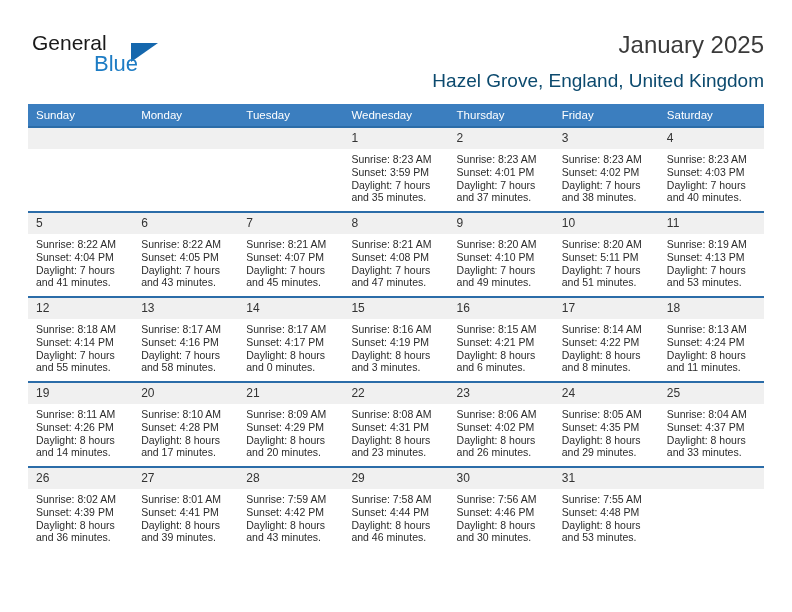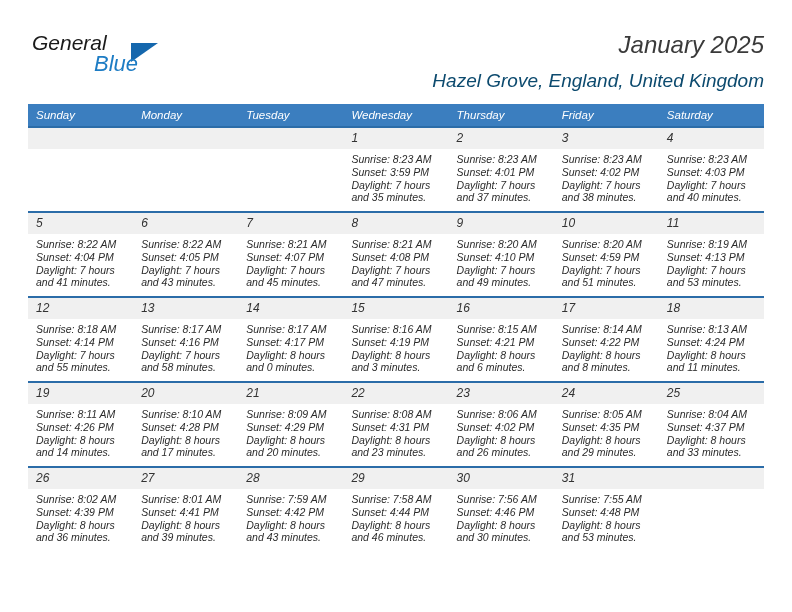--- a/index.html
+++ b/index.html
@@ -12,21 +12,20 @@
     background: #ffffff;
     font-family: "Liberation Sans", sans-serif;
     overflow: hidden;
   }
 
   .page {
     position: relative;
     width: 792px;
     height: 612px;
     box-sizing: border-box;
-    font-style: italic;
   }
 
   
   .header {
     position: absolute;
     left: 28px;
     top: 28px;
     width: 736px;
     height: 72px;
   }
@@ -274,21 +273,21 @@
               <div>Sunrise: 8:20 AM</div>
               <div>Sunset: 4:10 PM</div>
               <div>Daylight: 7 hours</div>
               <div>and 49 minutes.</div>
             </div>
           </td>
           <td>
             <div class="daynum">10</div>
             <div class="info">
               <div>Sunrise: 8:20 AM</div>
-              <div>Sunset: 4:59 PM</div>
+              <div>Sunset: 5:11 PM</div>
               <div>Daylight: 7 hours</div>
               <div>and 51 minutes.</div>
             </div>
           </td>
           <td>
             <div class="daynum">11</div>
             <div class="info">
               <div>Sunrise: 8:19 AM</div>
               <div>Sunset: 4:13 PM</div>
               <div>Daylight: 7 hours</div>

